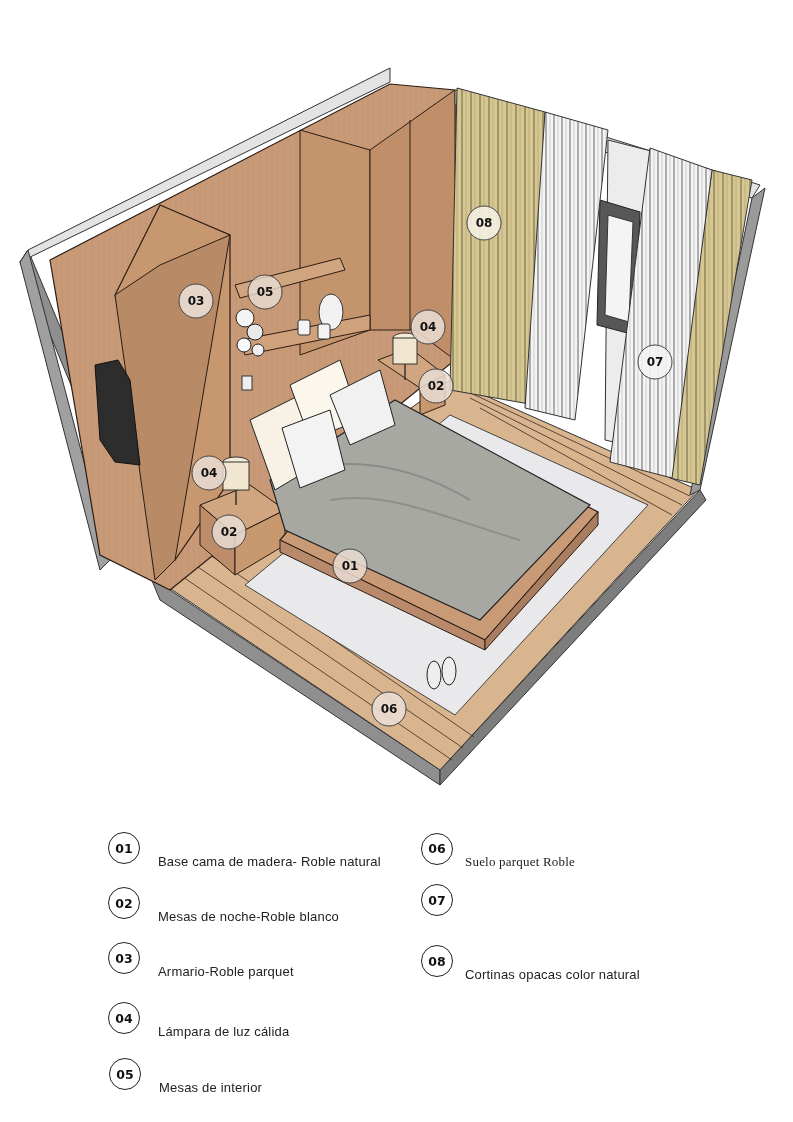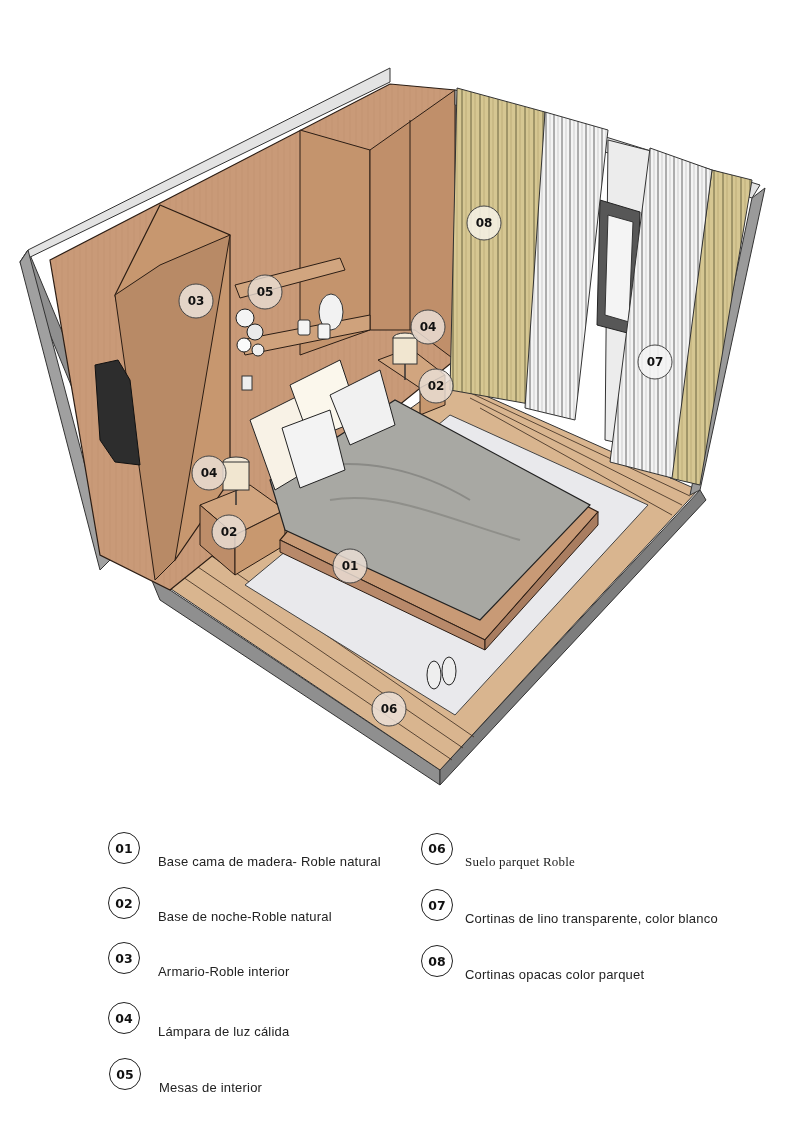--- a/index.html
+++ b/index.html
@@ -188,39 +188,38 @@
   </g>
 </svg>
 
 <div class="legend">
   <div class="legend-item" style="left:108px; top:827px;">
     <div class="legend-badge">01</div>
     <div class="legend-label">Base cama de madera- Roble natural</div>
   </div>
   <div class="legend-item" style="left:108px; top:882px;">
     <div class="legend-badge">02</div>
-    <div class="legend-label">Base de noche-Roble natural</div>
+    <div class="legend-label">Mesas de noche-Roble blanco</div>
   </div>
   <div class="legend-item" style="left:108px; top:937px;">
     <div class="legend-badge">03</div>
-    <div class="legend-label">Armario-Roble interior</div>
+    <div class="legend-label">Armario-Roble parquet</div>
   </div>
   <div class="legend-item" style="left:108px; top:997px;">
     <div class="legend-badge">04</div>
     <div class="legend-label">Lámpara de luz cálida</div>
   </div>
   <div class="legend-item" style="left:109px; top:1053px;">
     <div class="legend-badge">05</div>
     <div class="legend-label">Mesas de interior</div>
   </div>
   <div class="legend-item" style="left:421px; top:827px;">
     <div class="legend-badge">06</div>
     <div class="legend-label" style="margin-left:12px;font-family:Liberation Serif, serif;">Suelo parquet Roble</div>
   </div>
   <div class="legend-item" style="left:421px; top:884px;">
     <div class="legend-badge">07</div>
-    <div class="legend-label" style="margin-left:12px;">Cortinas de lino transparente, color blanco</div>
   </div>
   <div class="legend-item" style="left:421px; top:940px;">
     <div class="legend-badge">08</div>
-    <div class="legend-label" style="margin-left:12px;">Cortinas opacas color parquet</div>
+    <div class="legend-label" style="margin-left:12px;">Cortinas opacas color natural</div>
   </div>
 </div>
 
 </body></html>

